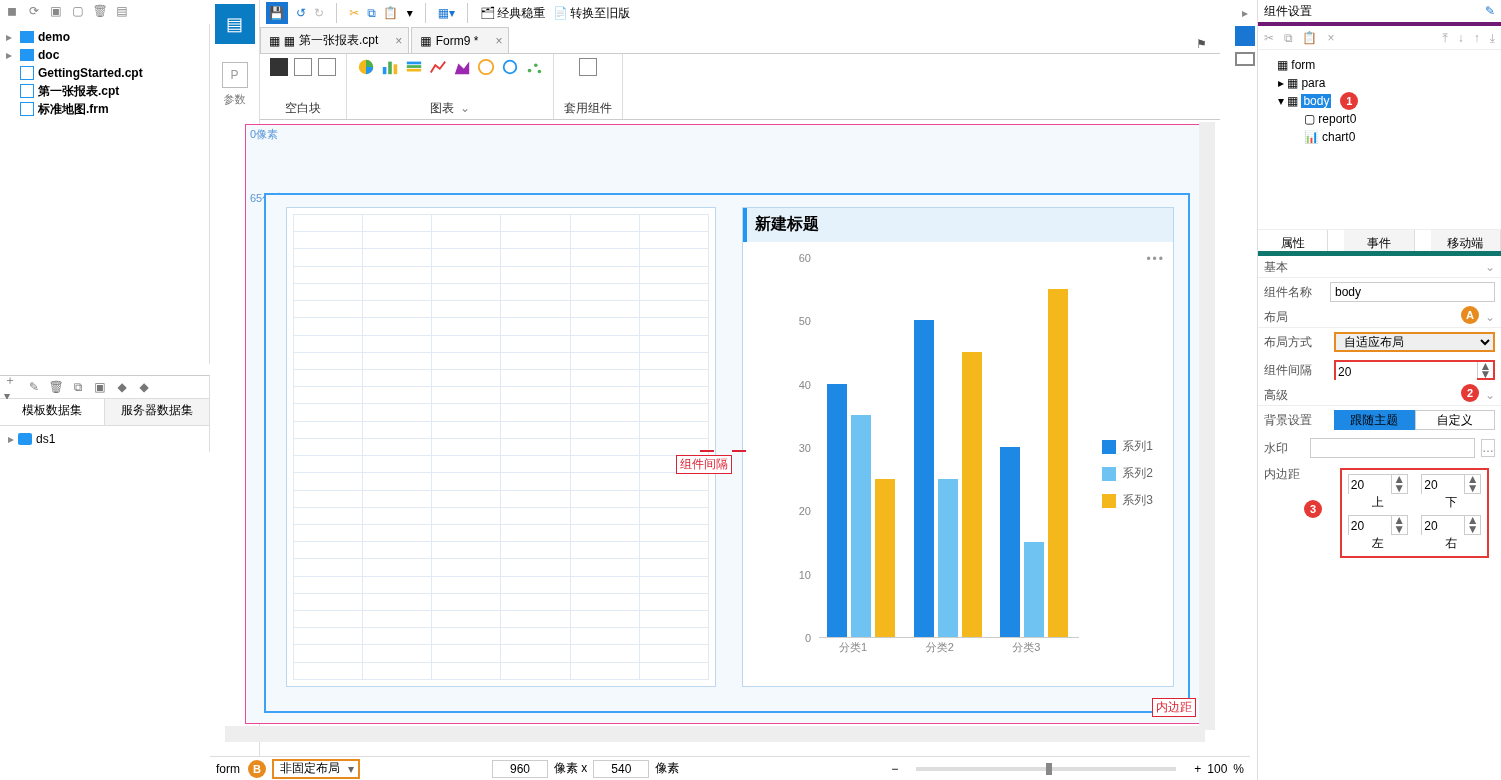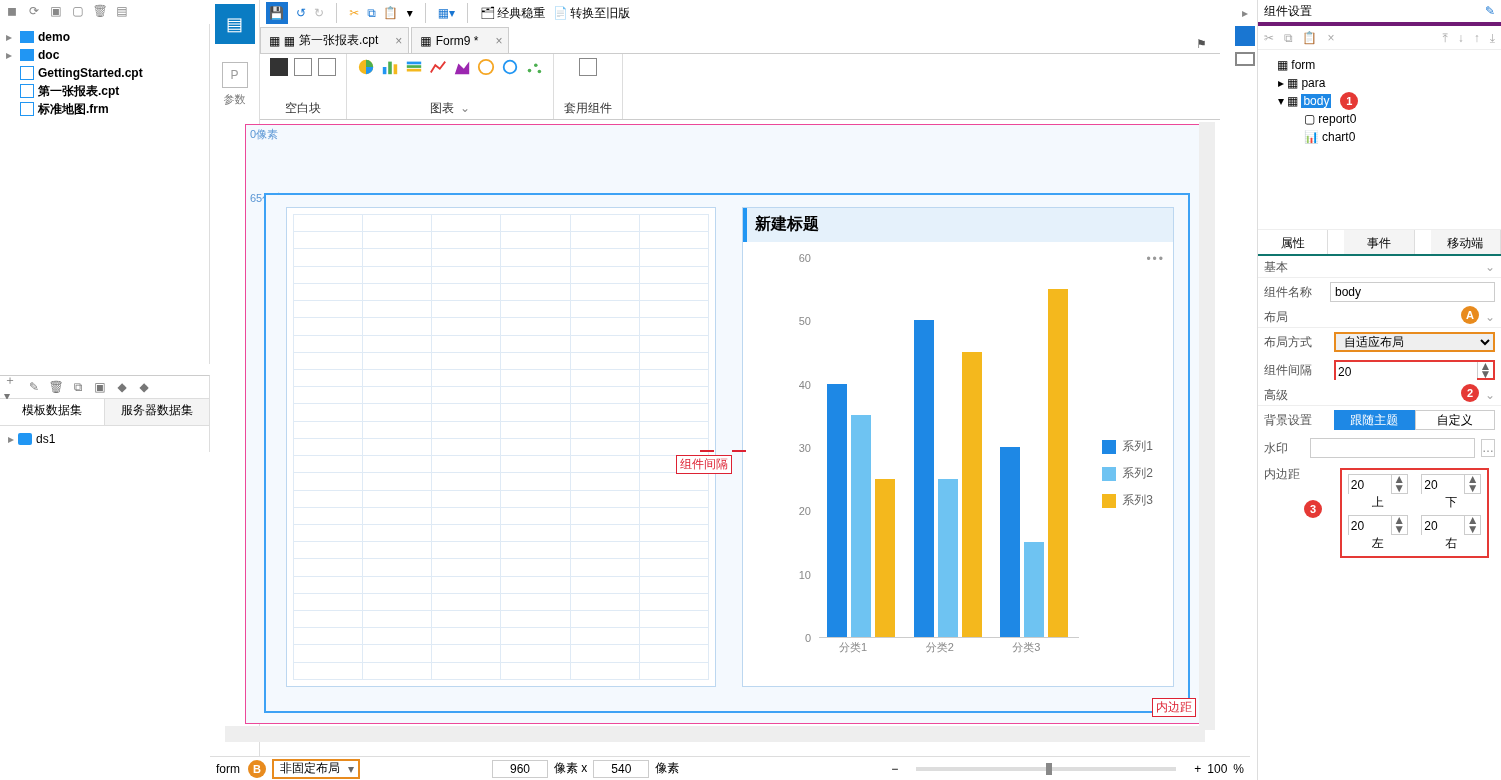--- a/index.html
+++ b/index.html
@@ -99,33 +99,33 @@
 .rail .r-icon2 { width:20px; height:14px; margin:6px auto; border:2px solid #888;}
 
 
 .rpanel { position:absolute; right:0; top:0; width:244px; height:780px; border-left:1px solid #ddd; background:#fff;}
 .rpanel .rp-title { height:26px; display:flex; align-items:center; padding:0 6px; border-bottom:4px solid #701a75;}
 .rpanel .rp-title .pencil { margin-left:auto; color:#1976d2;}
 .rpanel .rp-toolbar { height:24px; display:flex; align-items:center; gap:10px; padding:0 6px; border-bottom:1px solid #eee; color:#aaa;}
 .rpanel .tree { padding:6px 4px; border-bottom:1px solid #eee; min-height:180px;}
 .rpanel .tree .tn { display:flex; align-items:center; gap:3px; height:18px;}
 .rpanel .tree .sel { background:#1e88e5; color:#fff; padding:0 2px;}
-.rpanel .tabs3 { display:flex; height:26px; border-bottom:2px solid #0f766e;gap:16px;}
+.rpanel .tabs3 { display:flex; height:26px; border-bottom:5px solid #0f766e;gap:16px;}
 .rpanel .tabs3 div { flex:1; text-align:center; line-height:26px; background:#f4f4f4; border-right:1px solid #ddd;}
 .rpanel .tabs3 .act { background:#fff;}
 .rpanel .section-h { height:22px; line-height:22px; padding:0 6px; color:#555; border-bottom:1px solid #eee; display:flex;}
 .rpanel .section-h .chev { margin-left:auto; color:#aaa;}
 .rpanel .prop-row { display:flex; align-items:center; padding:4px 6px; gap:6px;}
 .rpanel .prop-row label { width:64px; color:#555;}
 .rpanel .prop-row input, .rpanel .prop-row select { flex:1; height:20px; border:1px solid #ccc; padding:0 4px;}
 .rpanel .orange-border { border:2px solid #e88b1e !important;}
 .rpanel .red-border { border:2px solid #e53935 !important;}
 .rpanel .toggle { display:flex; flex:1;}
 .rpanel .toggle div { flex:1; text-align:center; height:20px; line-height:18px; border:1px solid #ccc;}
-.rpanel .toggle .on { background:#1e88e5; color:#ffffff; border-color:#1e88e5;}
+.rpanel .toggle .on { background:#1e88e5; color:#000000; border-color:#1e88e5;}
 .rpanel .spin { width:60px; height:20px; border:1px solid #ccc; display:flex;}
 .rpanel .spin input { border:none; width:40px; padding:0 2px;}
 .rpanel .spin .sp { width:16px; border-left:1px solid #ccc; font-size:8px; display:flex; flex-direction:column;}
 .rpanel .spin .sp div { flex:1; text-align:center; line-height:8px; color:#666;}
 .padding-block { border:2px solid #e53935; padding:4px; margin:2px 6px;}
 .padding-grid { display:grid; grid-template-columns:1fr 1fr; gap:4px 10px;}
 .padding-grid .cell { display:flex; flex-direction:column; align-items:center;}
 </style>
 </head>
 <body>

